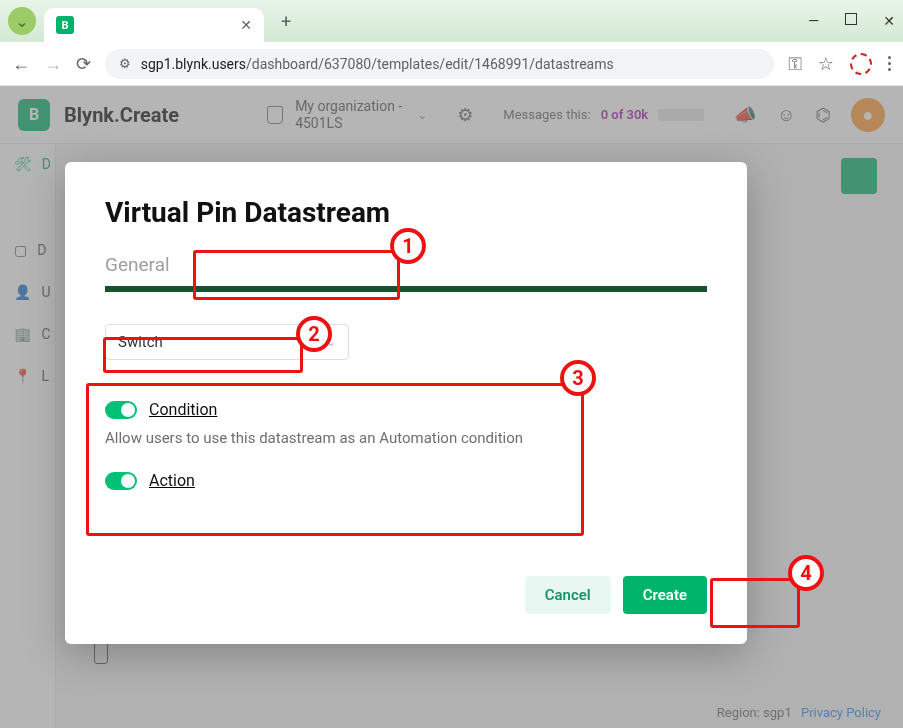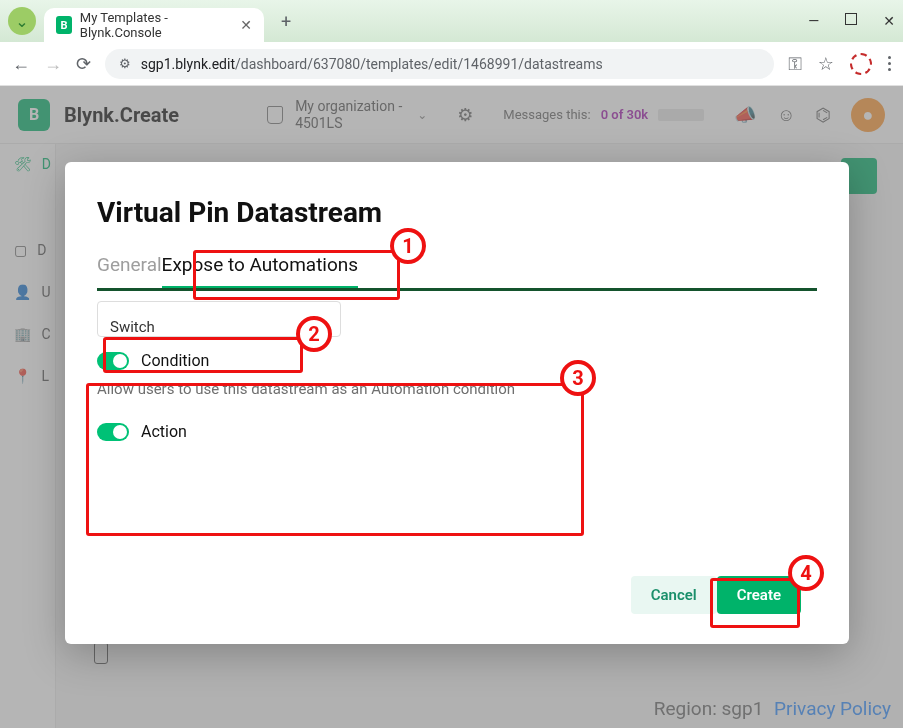--- a/index.html
+++ b/index.html
@@ -39,39 +39,39 @@
     .hdr-right { margin-left:auto; display:flex; gap:20px; align-items:center; font-size:18px; color:#666; }
     .avatar { width:34px;height:34px;background:#ff9933;border-radius:50%;display:flex;align-items:center;justify-content:center;color:#fff; }
 
     .app-body { flex:1; display:flex; position:relative; }
     .sidebar { width:56px; background:#fff; border-right:1px solid #e8e8e8; display:flex;flex-direction:column;align-items:flex-start;padding:12px 14px;gap:26px;font-size:14px;color:#555; }
     .side-row { display:flex;gap:10px;align-items:center; }
     .side-row.active { color:#00b36a; }
     .main { flex:1; position:relative; }
     .top-save { position:absolute; right:26px; top:14px; width:36px; height:36px; background:#00b36a; border-radius:4px; }
     .mob-ico { position:absolute; left:38px; top:498px; width:14px;height:22px;border:1.7px solid #555;border-radius:3px; }
-    .footer { position:absolute; right:12px; bottom:8px; font-size:19px; color:#666; }
+    .footer { position:absolute; right:22px; bottom:8px; font-size:13px; color:#666; }
     .footer a { color:#2d8cff; text-decoration:none; margin-left:6px; }
 
     
     .scrim { position:absolute; top:86px; left:0; right:0; bottom:0; background:rgba(120,120,120,0.55); }
-    .modal { position:absolute; left:65px; top:162px; width:784px; height:482px; background:#fff; border-radius:6px; box-shadow:0 10px 40px rgba(0,0,0,0.25); padding:34px 32px; }
+    .modal { position:absolute; left:65px; top:162px; width:682px; height:482px; background:#fff; border-radius:6px; box-shadow:0 10px 40px rgba(0,0,0,0.25); padding:34px 40px; }
     .modal h1 { font-size:28px; font-weight:700; color:#111; margin-bottom:24px; }
-    .tabs { display:flex; border-bottom:3px solid #14532d; margin-bottom:10px; }
+    .tabs { display:flex; gap:26px; border-bottom:6px solid #14532d; margin-bottom:32px; }
     .tab-i { padding-bottom:10px; font-size:19px; color:#9e9e9e; }
     .tab-i.active { color:#111; border-bottom:2px solid #00b36a; }
     .field-lbl { font-size:12px; letter-spacing:0.5px; color:#888; margin-bottom:8px; }
-    .select { width:244px; height:36px; border:1px solid #ddd; border-radius:4px; display:flex; align-items:flex-end; padding:0 12px; font-size:15px; color:#333; justify-content:space-between; margin-bottom:14px; }
+    .select { width:244px; height:36px; border:1px solid #ddd; border-radius:4px; display:flex; align-items:center; padding:0 12px; font-size:15px; color:#333; justify-content:space-between; margin-bottom:40px; }
     .opt-blk { margin-bottom:24px; }
-    .opt-row { display:flex; gap:12px; align-items:center; margin-bottom:10px; }
+    .opt-row { display:flex; gap:12px; align-items:center; margin-bottom:10px;text-decoration:underline; }
     .toggle { width:32px;height:18px;background:#00c176;border-radius:10px;position:relative; }
     .toggle::after { content:""; position:absolute; right:2px; top:2px; width:14px;height:14px;background:#fff;border-radius:50%; }
     .opt-title { font-size:16px; color:#111; }
     .opt-desc { font-size:15px; color:#6f6f6f; }
-    .modal-foot { position:absolute; right:48px; bottom:30px; display:flex; }
+    .modal-foot { position:absolute; right:40px; bottom:30px; display:flex; gap:12px; }
     .btn { height:38px; padding:0 20px; border-radius:4px; font-size:15px; font-weight:600; display:flex;align-items:center; }
     .btn-cancel { background:#e9f7f2; color:#1a8f6b; }
     .btn-create { background:#00b36a; color:#fff; }
 
     
     .anno { position:absolute; border:3px solid #e11; border-radius:3px; pointer-events:none; } 
     .num-circle { position:absolute; width:36px;height:36px;border:4px solid #e11;border-radius:50%;background:#fff;display:flex;align-items:center;justify-content:center;font-size:20px;font-weight:700;color:#e11;pointer-events:none; }
 
     
     .box1 { left:193px; top:250px; width:207px; height:50px; }
@@ -83,39 +83,38 @@
     .box4 { left:710px; top:578px; width:90px;  height:50px; }
     .c4   { left:788px; top:555px; }
   </style>
 </head>
 <body>
 
 <div class="browser-top">
   <div class="chevgreen">⌄</div>
   <div class="tab">
     <span class="tab-favicon">B</span>
-    <span>My Templates - Blynk.Console</span>
     <span class="tab-close">✕</span>
   </div>
   <div class="newtab">+</div>
   <div class="winctrls">
     <span>—</span>
     <span class="winbox"></span>
     <span>✕</span>
   </div>
 </div>
 
 <div class="addrbar">
   <span class="nav-ico">←</span>
   <span class="nav-ico" style="color:#bbb">→</span>
   <span class="nav-ico">⟳</span>
   <div class="url-wrap">
     <span style="font-size:13px">⚙</span>
     <span>
-      <span class="url-dark">sgp1.blynk.edit</span><span>/dashboard/637080/templates/edit/1468991/datastreams</span>
+      <span class="url-dark">sgp1.blynk.users</span><span>/dashboard/637080/templates/edit/1468991/datastreams</span>
     </span>
   </div>
   <div class="right-icons">
     <span>⚿</span>
     <span>☆</span>
     <span class="ext-ico"></span>
     <div class="dots-v">
         <span></span>
         <span></span>
         <span></span>
@@ -167,21 +166,20 @@
     </div>
   </div>
 </div>
 
 <div class="scrim"></div>
 
 <div class="modal">
   <h1>Virtual Pin Datastream</h1>
   <div class="tabs">
     <div class="tab-i">General</div>
-    <div class="tab-i active">Expose to Automations</div>
   </div>
   <div class="select">
     <span>Switch</span>
     <span style="color:#bbb;font-size:12px">⌄</span>
   </div>
 
   <div class="opt-blk">
     <div class="opt-row">
       <div class="toggle"></div>
       <div class="opt-title">Condition</div>

